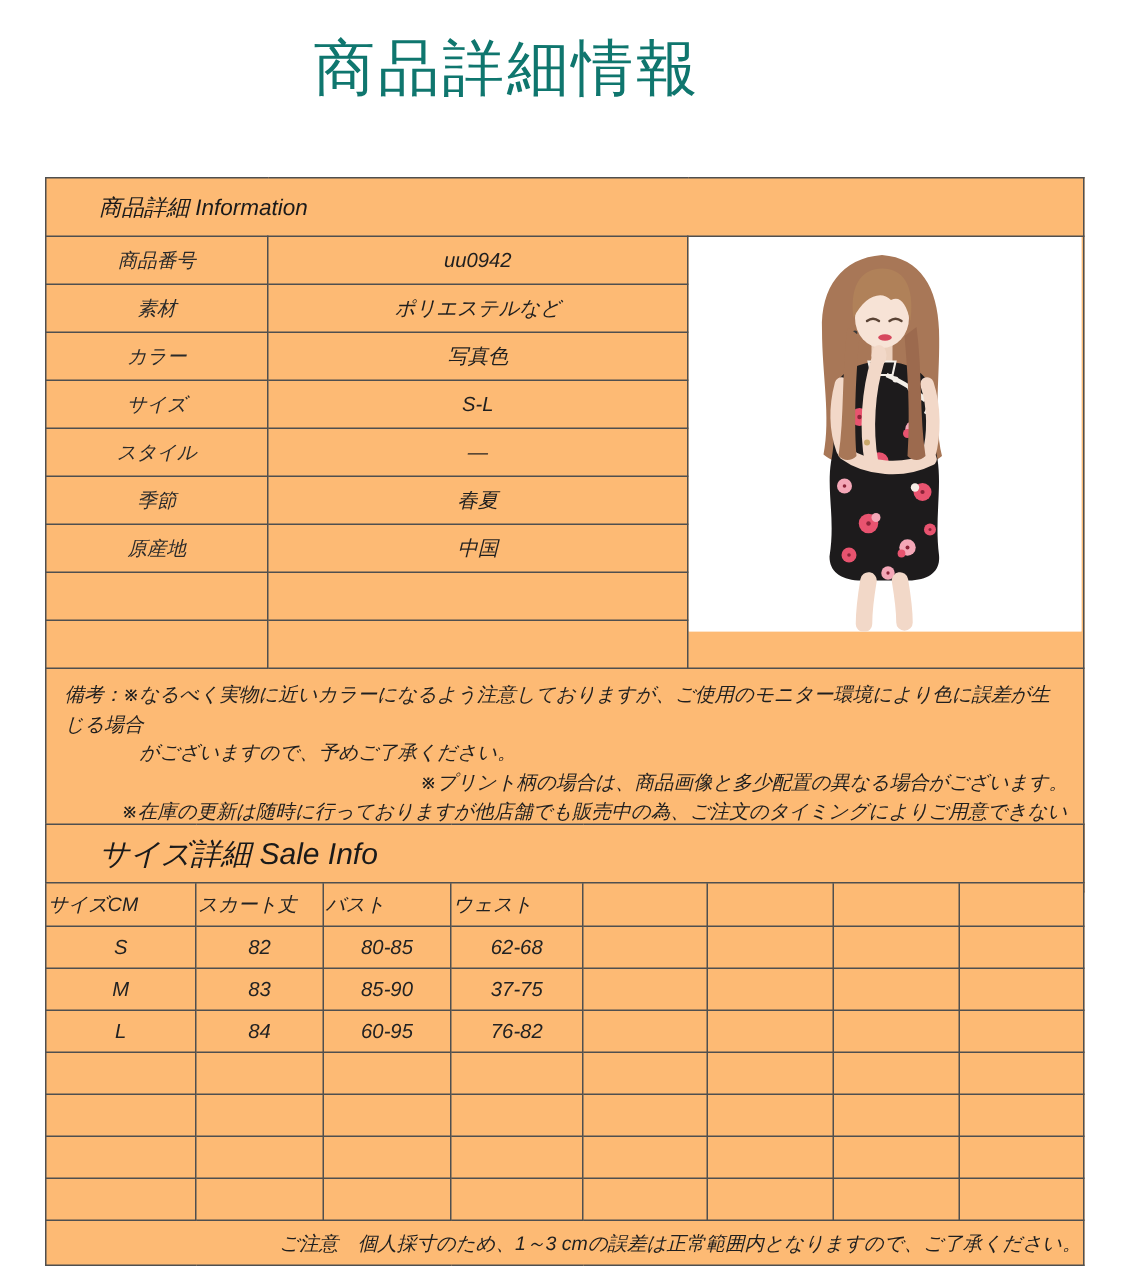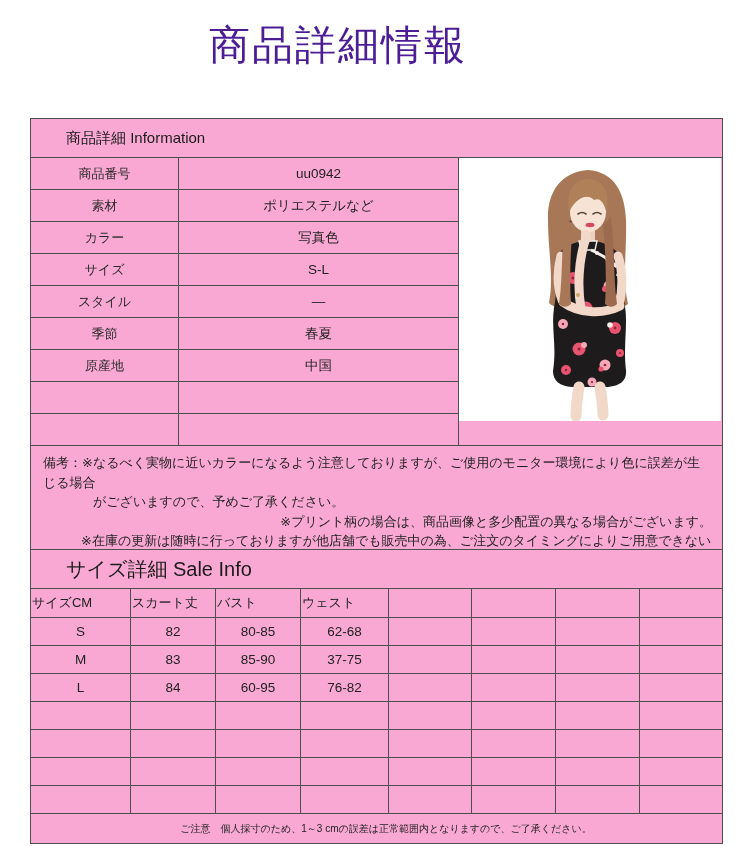--- a/index.html
+++ b/index.html
@@ -1,41 +1,41 @@
 <!DOCTYPE html>
 <html><head>
 <meta charset="utf-8">
 <style>
   html,body{margin:0;padding:0;background:#ffffff;}
   .page{position:relative;width:750px;height:846px;background:#ffffff;overflow:hidden;
         font-family:"Liberation Sans","DejaVu Sans",sans-serif;color:#222222;}
   .page-title{position:absolute;top:18px;left:0;width:676px;text-align:center;
         font-family:"Liberation Serif","DejaVu Serif",serif;font-weight:400;
-        font-size:41px;letter-spacing:2px;color:#4c1d95;}
-  table{border-collapse:collapse;table-layout:fixed;background:#f9a8d4;}
+        font-size:41px;letter-spacing:2px;color:#0f766e;}
+  table{border-collapse:collapse;table-layout:fixed;background:#fdba74;font-style:italic;}
   td,th{border:1px solid #4f4f4f;font-weight:normal;overflow:hidden;}
   
   .info-table{position:absolute;left:30px;top:118px;width:692px;}
   .info-table .head-cell{height:36px;text-align:left;padding-left:35px;font-size:15px;color:#1a1a1a;}
   .info-table .lbl{width:148px;height:29px;text-align:center;font-size:13px;color:#2a2a2a;}
   .info-table .val{width:280px;text-align:center;font-size:13.5px;color:#1f1f1f;}
   .info-table .photo-cell{width:264px;padding:0;vertical-align:top;}
   .remark-cell{height:107px;vertical-align:top;padding:7px 10px 4px 10px;font-size:13px;
         line-height:19.5px;color:#1f1f1f;}
   .remark-cell .r0{padding-left:2px;}
   .remark-cell .r1{padding-left:52px;}
   .remark-cell .r2{padding-left:40px;text-align:right;}
   .remark-cell .r3{padding-left:40px;}
   .remark-cell .r4{padding-left:52px;}
   
   .size-table{position:absolute;left:30px;top:549px;width:692px;}
   .size-table .head-cell{height:36px;text-align:left;padding-left:35px;font-size:20px;color:#1a1a1a;}
   .size-table .colhead td{height:26px;text-align:left;font-size:13px;margin-left:19px;}
   .size-table .data td{height:25px;text-align:center;font-size:13.5px;}
-  .size-table .notice-cell{height:27px;text-align:center;padding-left:20px;font-size:10px;color:#1f1f1f;}
+  .size-table .notice-cell{height:27px;text-align:right;padding-left:20px;font-size:13px;color:#1f1f1f;}
   .photo-wrap{width:262px;height:263px;background:#ffffff;}
   .photo-wrap svg{display:block;}
 </style>
 </head>
 <body>
 
 <div class="page">
 
   <div class="page-title">商品詳細情報</div>
 

